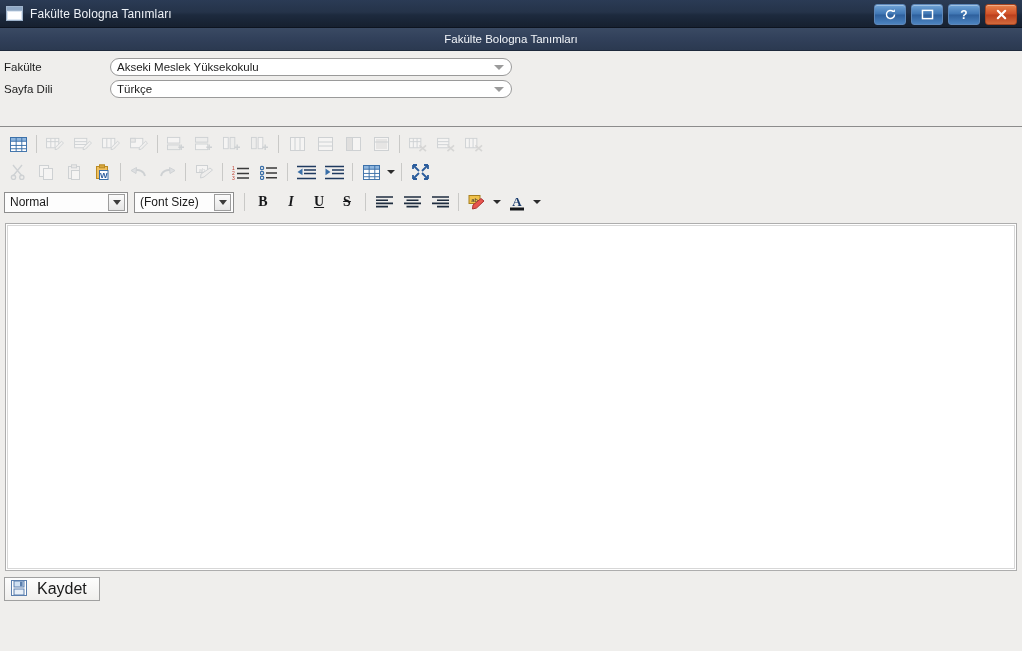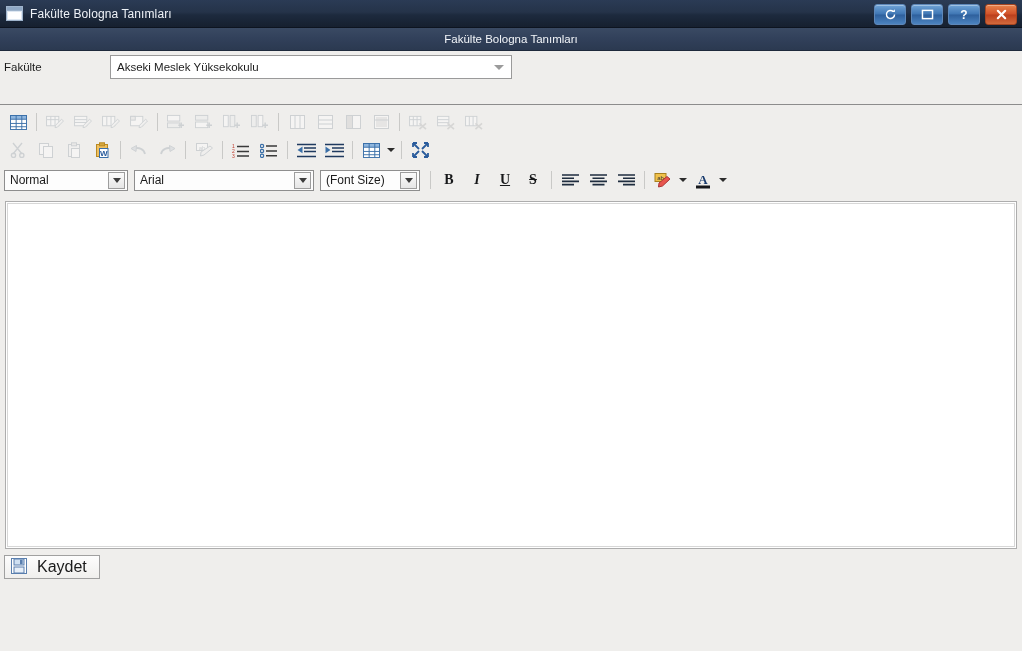--- a/index.html
+++ b/index.html
@@ -85,24 +85,24 @@
   }
   .form-label {
     width: 110px;
     padding-left: 4px;
     font-size: 11.5px;
     color: #1c1c1c;
     box-sizing: border-box;
   }
   .combo {
     width: 402px;
-    height: 24px;
+    height: 18px;
     background: #ffffff;
     border: 1px solid #9a9a9a;
-    border-radius: 0;
+    border-radius: 9px;
     display: flex;
     align-items: center;
     position: relative;
     box-sizing: border-box;
     cursor: pointer;
   }
   .combo .combo-value {
     padding-left: 6px;
     font-size: 11.5px;
     color: #1c1c1c;
@@ -287,20 +287,27 @@
 </div>
 
 <div class="form-area">
   <div class="form-row">
     <span class="form-label">Fakülte</span>
     <div class="combo">
       <span class="combo-value">Akseki Meslek Yüksekokulu</span>
       <span class="combo-arrow"></span>
     </div>
   </div>
+  <div class="form-row">
+    <span class="form-label">Sayfa Dili</span>
+    <div class="combo">
+      <span class="combo-value">Türkçe</span>
+      <span class="combo-arrow"></span>
+    </div>
+  </div>
 </div>
 
 <div class="toolbars">
 
   <div class="tb-row">
     <div class="tb-btn">
       <svg width="17" height="15" viewBox="0 0 18 16">
         <rect x="0.5" y="0.5" width="17" height="15" fill="#fff" stroke="#3a6fa8"></rect>
         <rect x="0.5" y="0.5" width="17" height="4" fill="#8fb6de" stroke="#3a6fa8"></rect>
         <path d="M6.5 .5v15M12.5 .5v15M.5 9h17M.5 12.5h17" stroke="#3a6fa8" stroke-width="1"></path>
@@ -524,26 +531,20 @@
         <path d="M16 1 L10 7 M16 1 V5 M16 1 H12" stroke="#2a5c9c" stroke-width="1.8" fill="none"></path>
         <path d="M1 15 L7 9 M1 15 V11 M1 15 H5" stroke="#2a5c9c" stroke-width="1.8" fill="none"></path>
         <path d="M16 15 L10 9 M16 15 V11 M16 15 H12" stroke="#2a5c9c" stroke-width="1.8" fill="none"></path>
       </svg>
     </div>
   </div>
 
   <div class="tb-row selects">
     <div class="sel format">
       <span class="sel-label">Normal</span>
-      <span class="sel-btn">
-          <i></i>
-        </span>
-    </div>
-    <div class="sel font">
-      <span class="sel-label">Arial</span>
       <span class="sel-btn">
           <i></i>
         </span>
     </div>
     <div class="sel size">
       <span class="sel-label">(Font Size)</span>
       <span class="sel-btn">
           <i></i>
         </span>
     </div>

